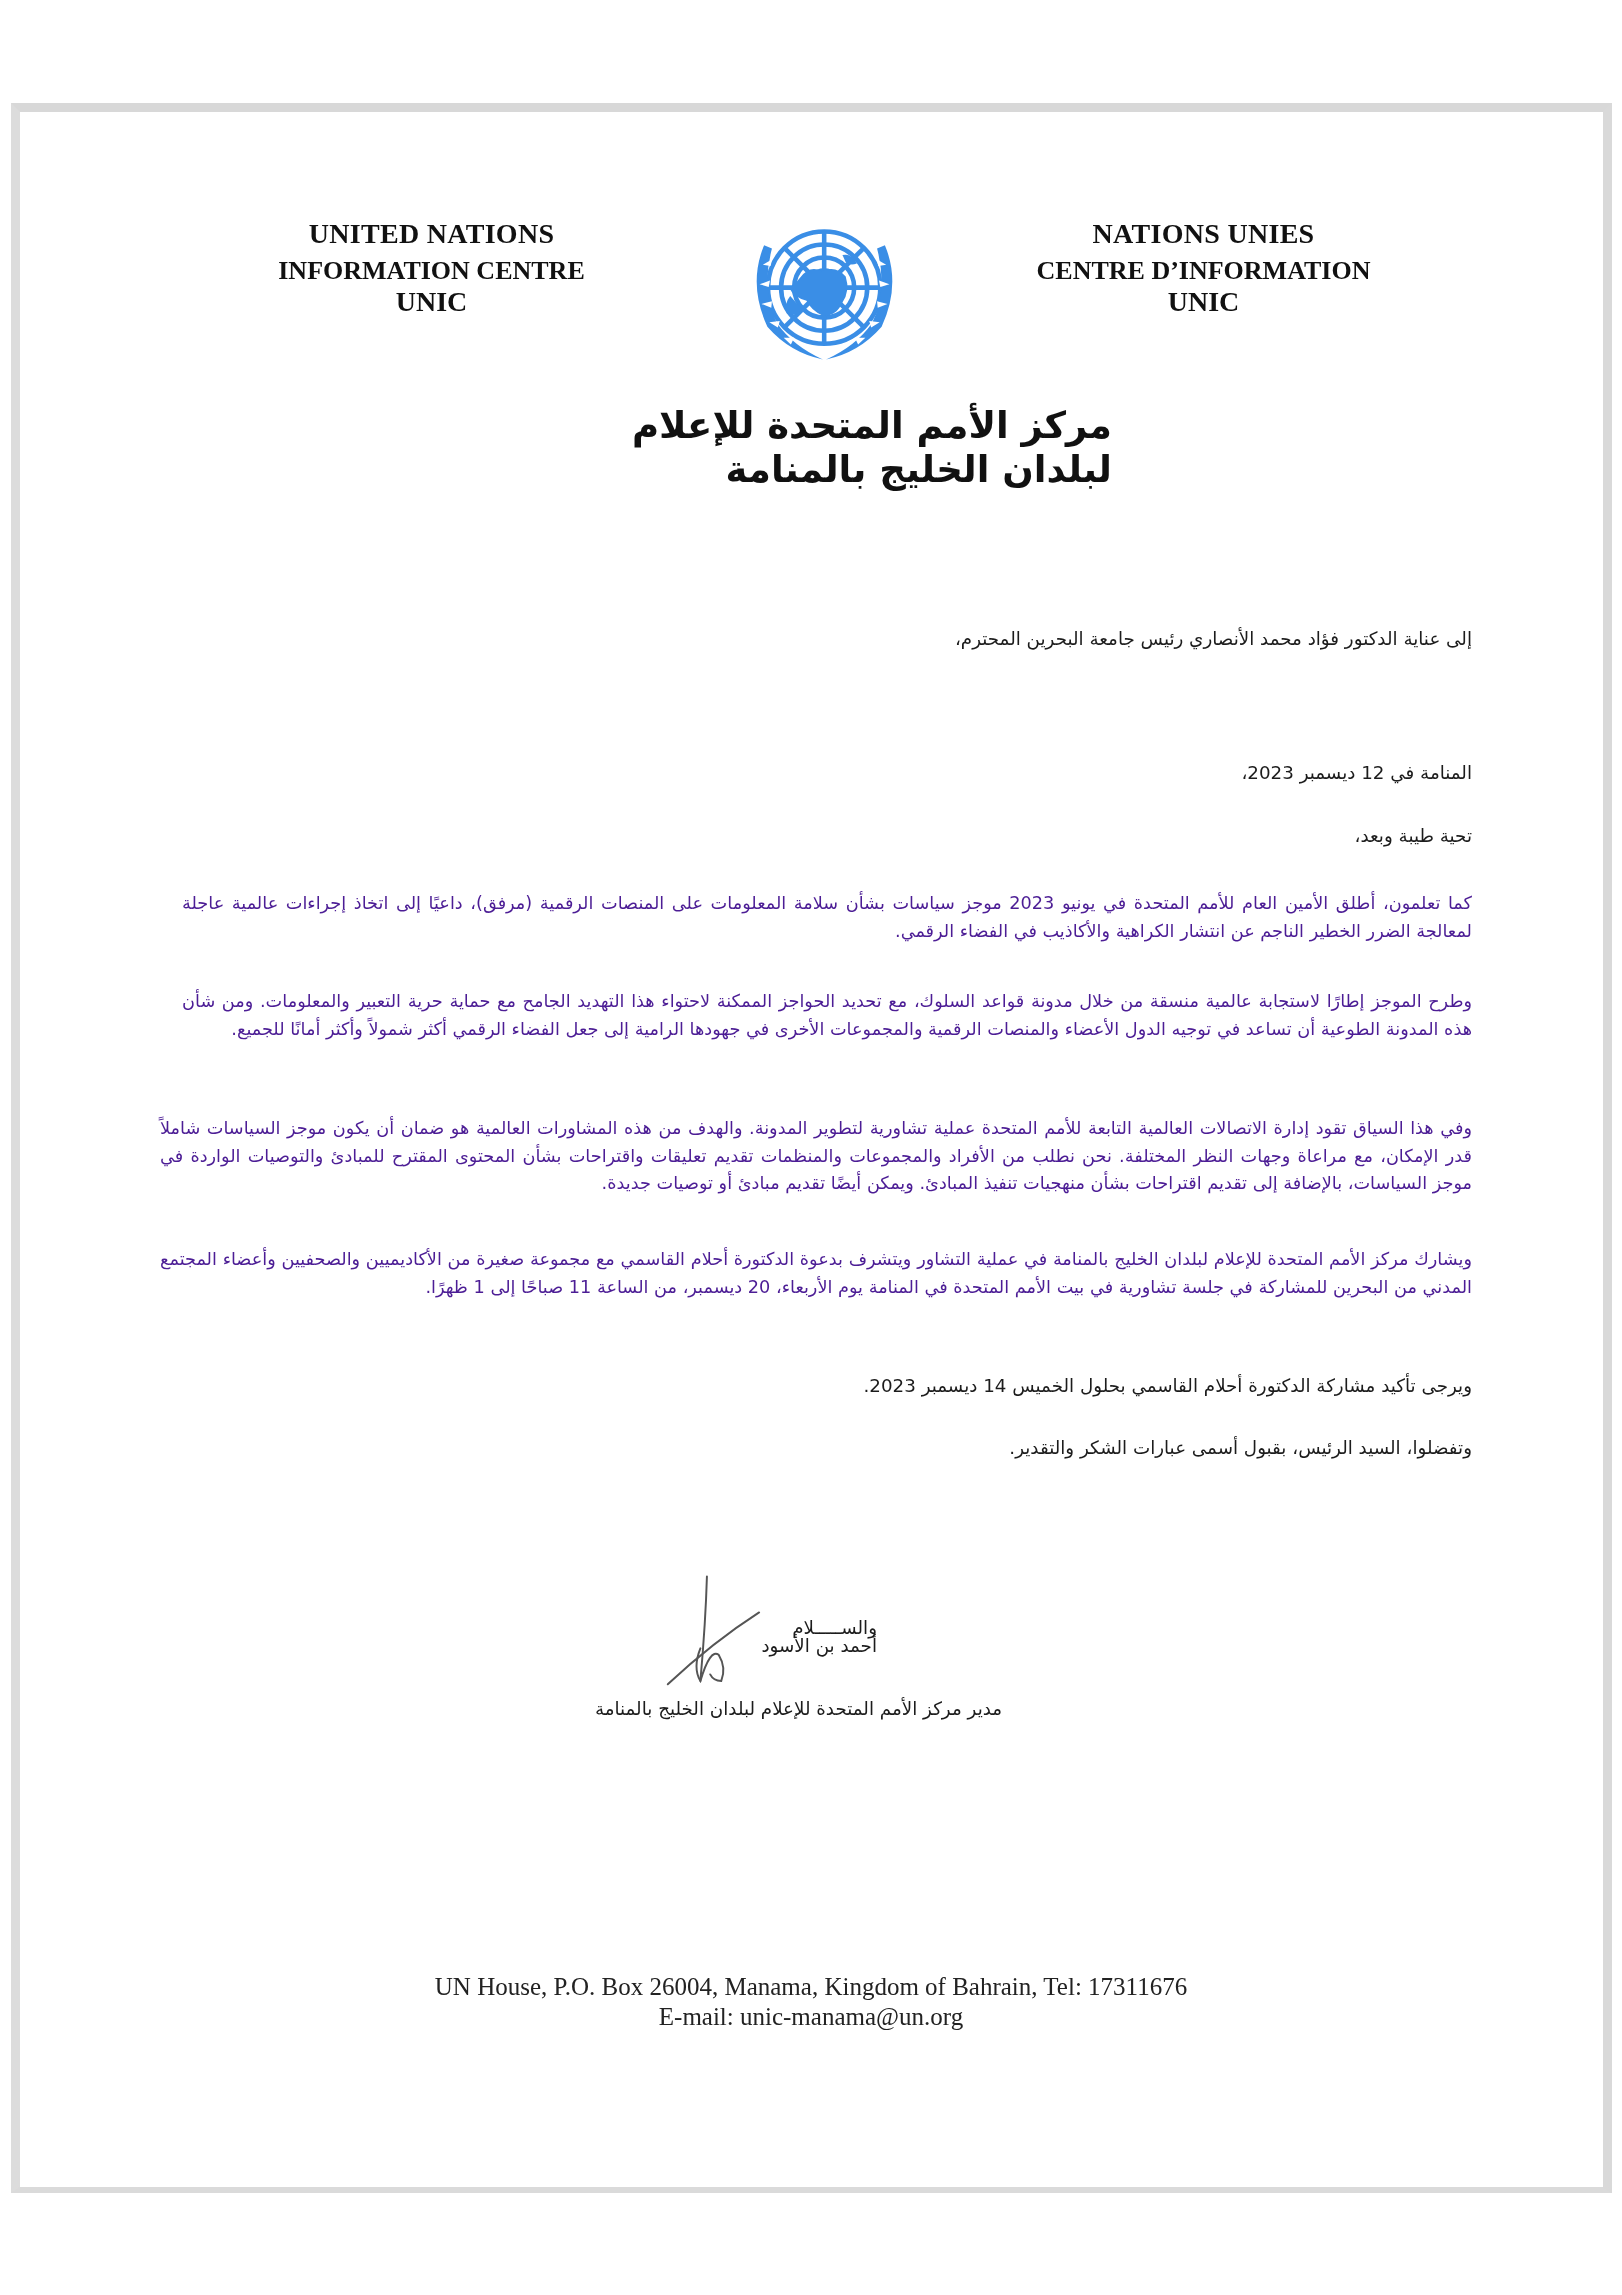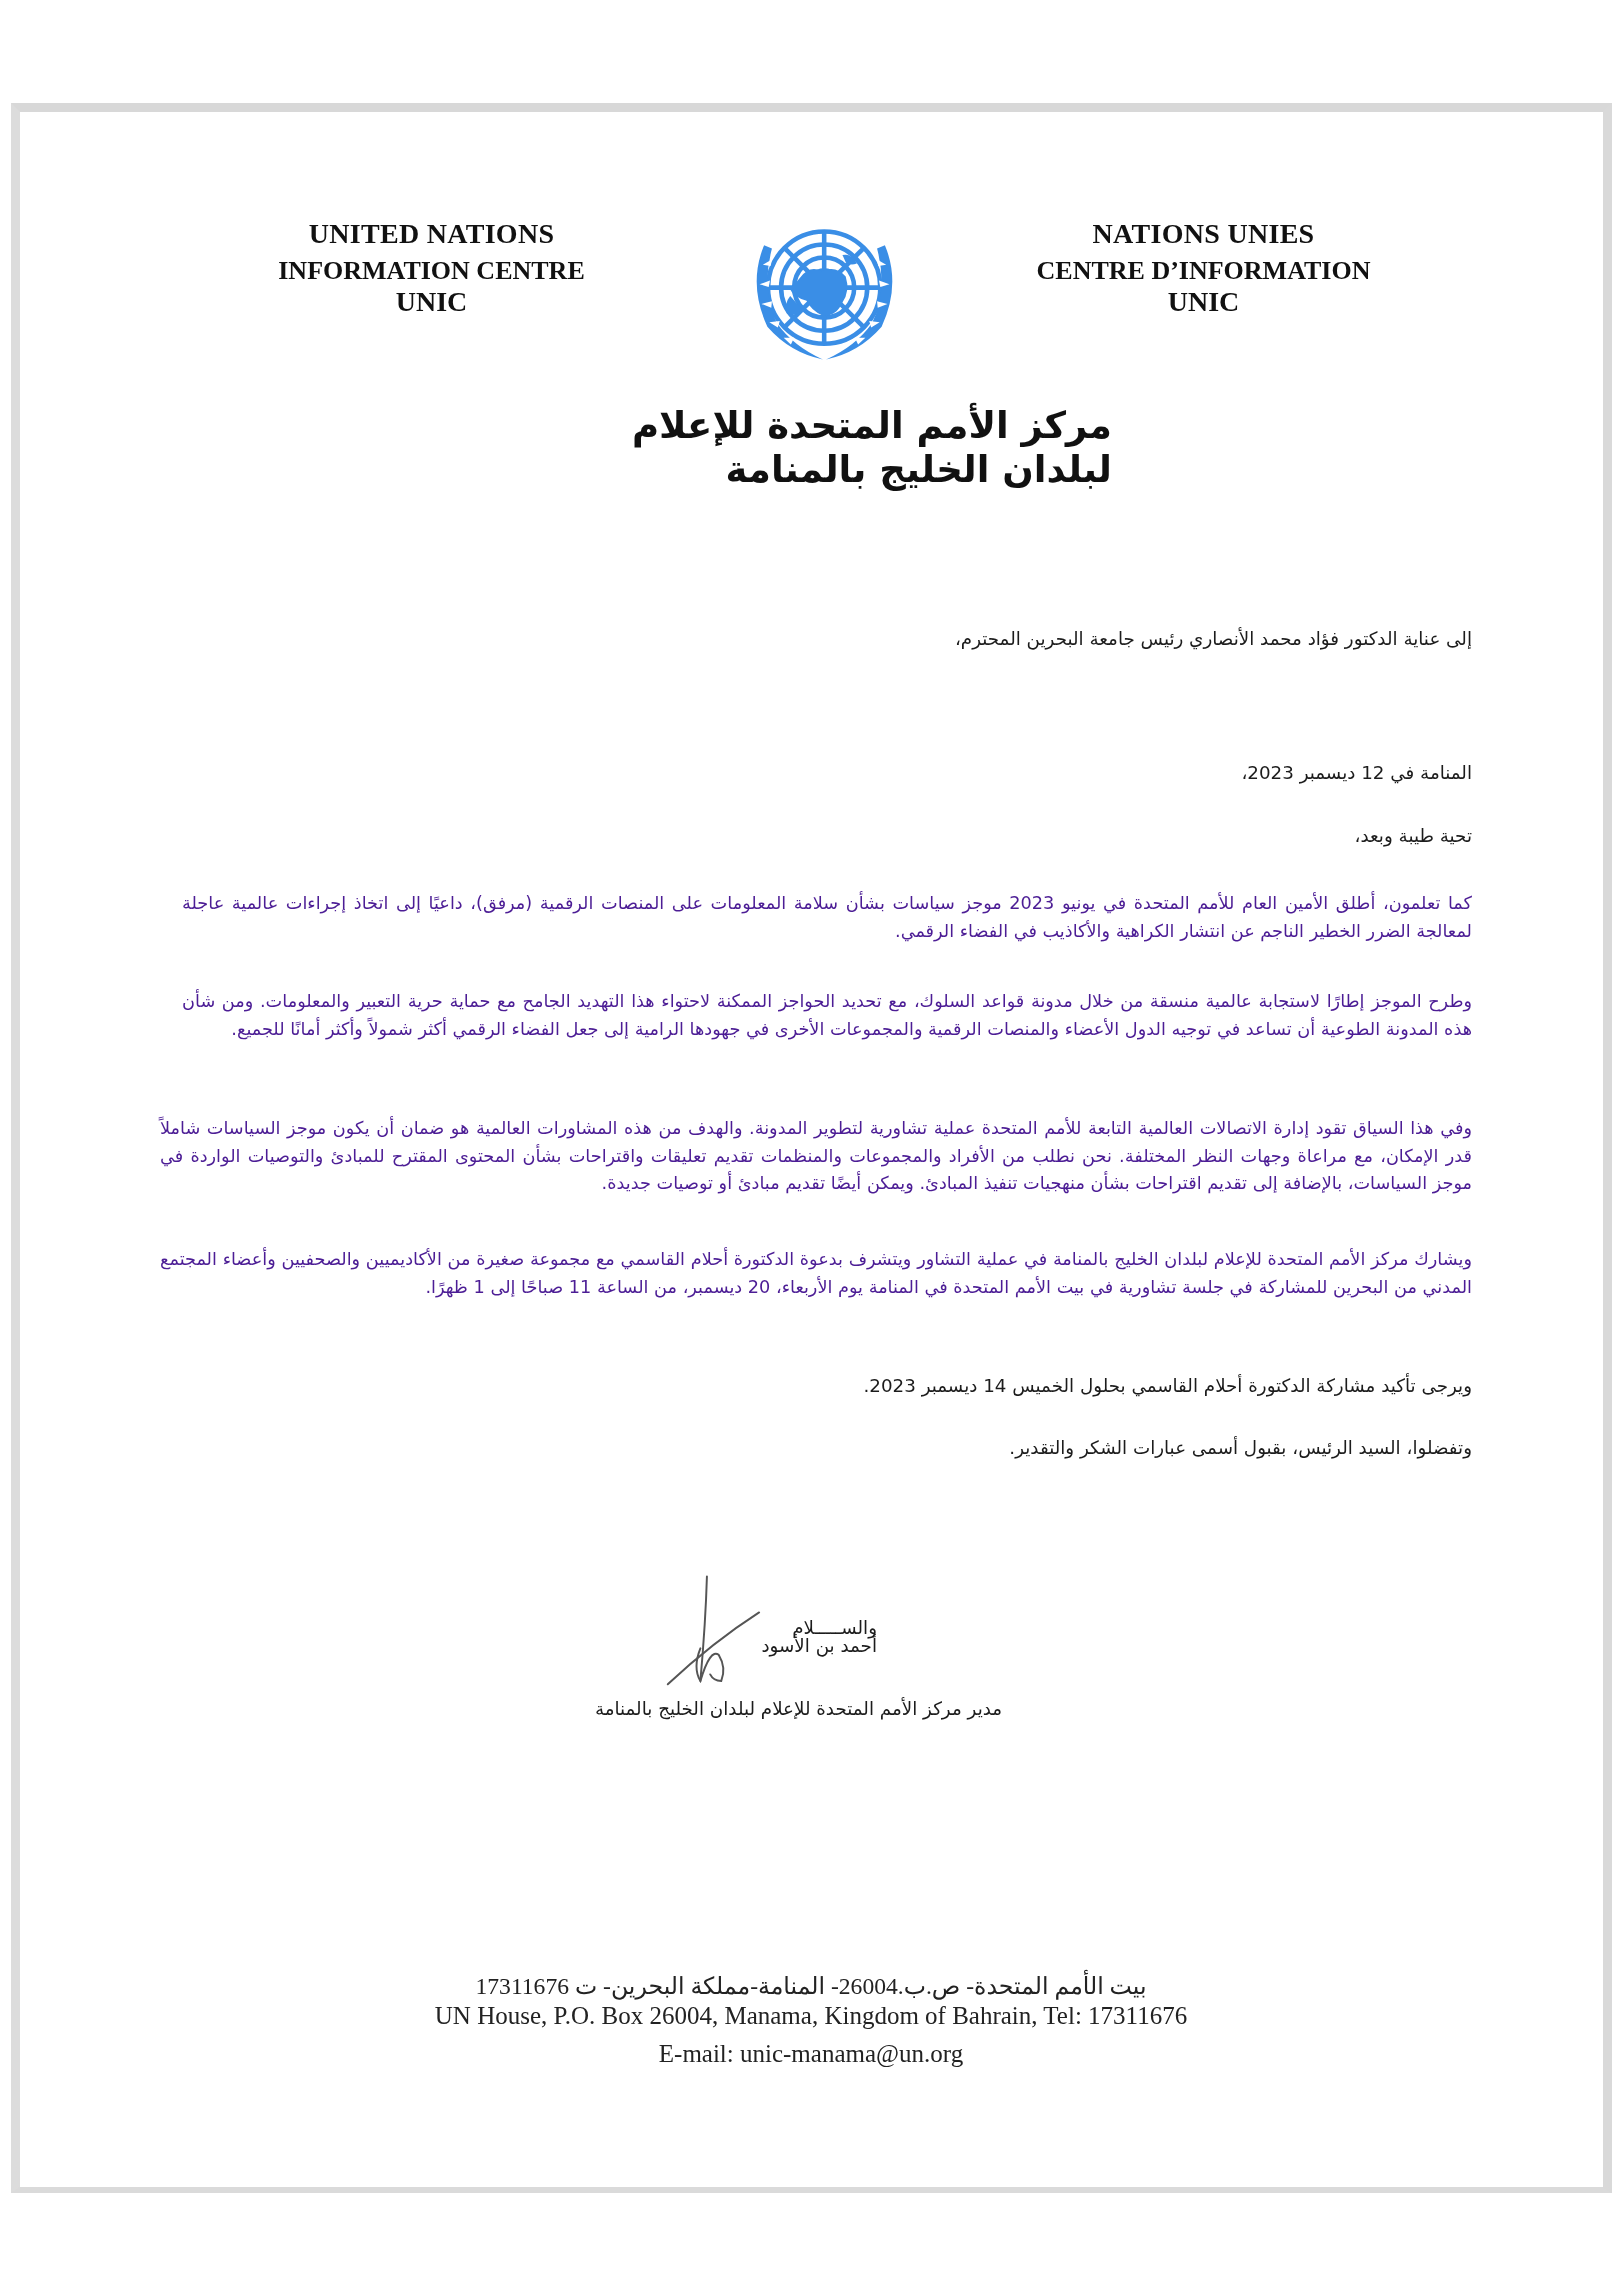--- a/index.html
+++ b/index.html
@@ -32,21 +32,21 @@
     font-family: "DejaVu Sans", sans-serif; font-size: 18.3px; line-height: 27.5px; color: #1c1c1c;
   }
   .para {
     position: absolute; direction: rtl; text-align: justify; text-align-last: right;
     font-family: "DejaVu Sans", sans-serif; font-size: 17.7px; line-height: 27.5px; color: #4c1d95;
   }
   .sig { position: absolute; font-family: "DejaVu Sans", sans-serif; font-size: 18.3px; color: #1c1c1c; direction: rtl; }
   .footer { position: absolute; left: 314px; width: 994px; text-align: center; font-family: "Liberation Serif", "DejaVu Serif", serif; color: #222; }
   .footer .f1 { font-size: 23.6px; line-height: 29px; letter-spacing: 2px; direction: rtl; }
   .footer .f2 { font-size: 25px; line-height: 30px; }
-  .footer .f3 { font-size: 25px; line-height: 30px; margin-top: 8px; }
+  .footer .f3 { font-size: 25px; line-height: 30px; }
 </style>
 </head>
 <body>
 
 <div class="page"></div>
 
 <div class="hdr hdr-en">
   <div class="l1">UNITED NATIONS</div>
   <div class="l2">INFORMATION CENTRE</div>
   <div class="l3">UNIC</div>
@@ -117,17 +117,16 @@
   <g fill="none" stroke="#555" stroke-width="3" stroke-linecap="round">
     <path d="M70 10 Q68 80 60 170"></path>
     <path d="M10 175 Q80 110 150 65"></path>
     <path d="M60 120 Q48 150 60 170 Q75 120 88 130 Q100 150 92 170 Q80 170 75 160"></path>
   </g>
 </svg>
 <div class="sig" style="left:720px; top:1635px; width:157px; text-align:right;">أحمد بن الأسود</div>
 <div class="sig" style="left:563px; top:1698px; width:471px; text-align:center;">مدير مركز الأمم المتحدة للإعلام لبلدان الخليج بالمنامة</div>
 
 <div class="footer" style="top:1972px;">
-  <div class="f1">بيت الأمم المتحدة- ص.ب.26004- المنامة-مملكة البحرين- ت 17311676</div>
   <div class="f2">UN House, P.O. Box 26004, Manama, Kingdom of Bahrain, Tel: 17311676</div>
   <div class="f3">E-mail: unic-manama@un.org</div>
 </div>
 
 
 </body></html>

